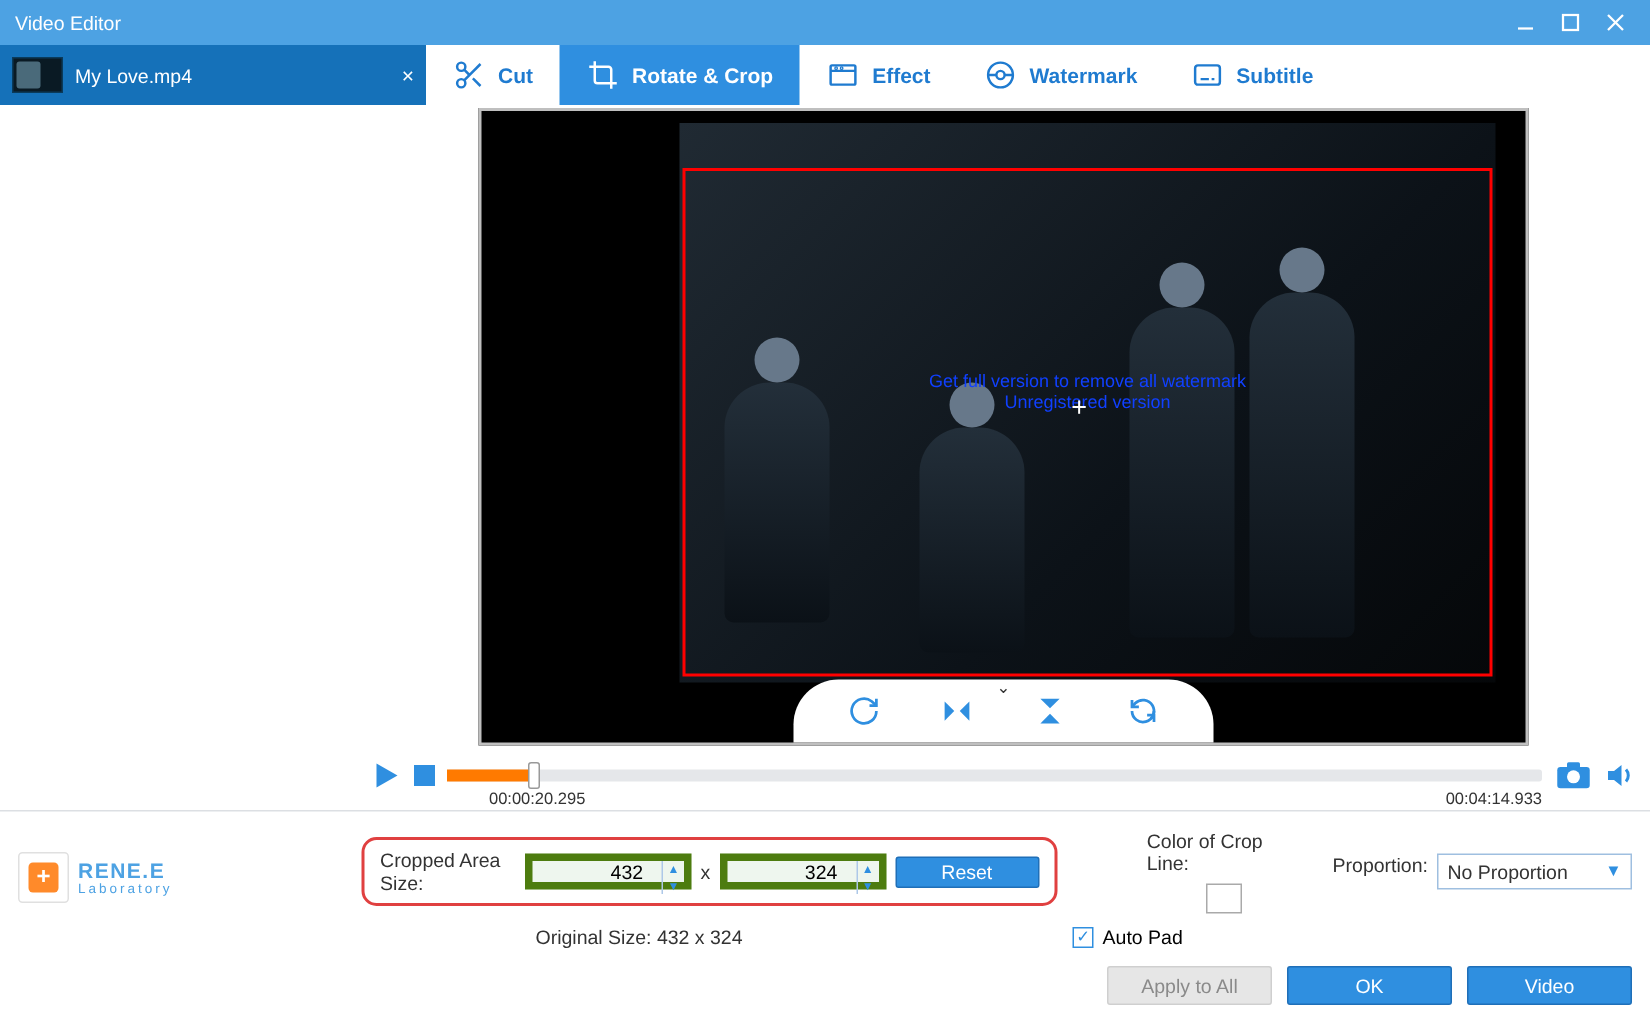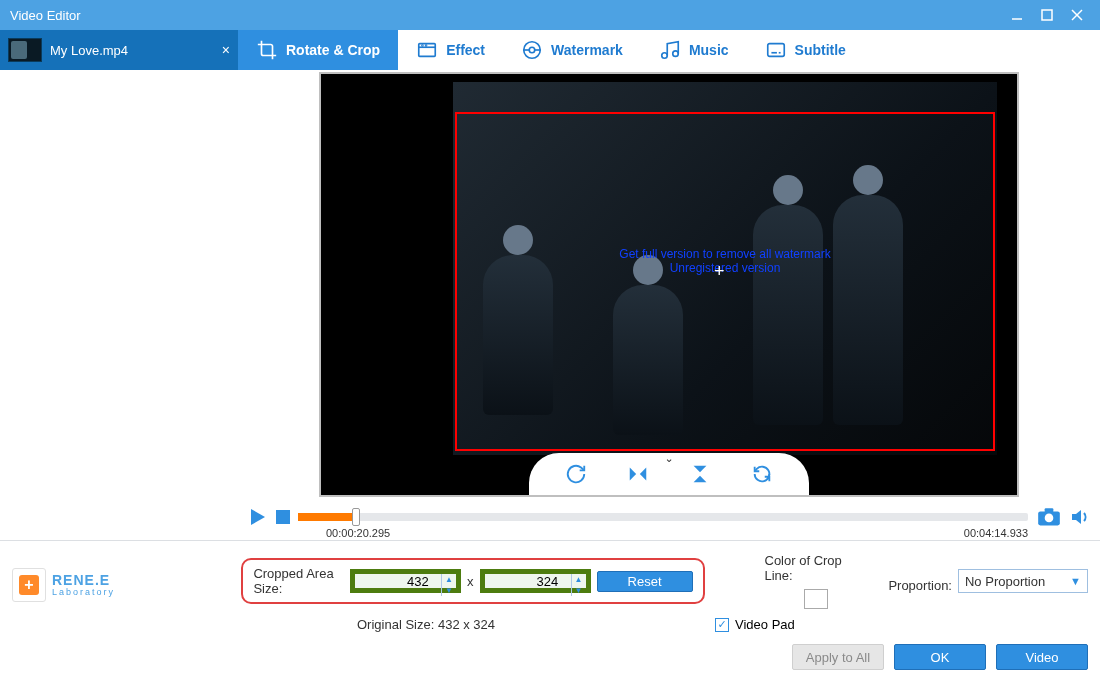--- a/index.html
+++ b/index.html
@@ -7,21 +7,21 @@
 
   
   .titlebar { height: 30px; background: #4da2e3; display: flex; align-items: center; justify-content: space-between; color: #fff; padding: 0 8px 0 10px; }
   .titlebar .title { font-size: 13px; }
   .winbtns { display: flex; gap: 0; }
   .winbtn { width: 30px; height: 18px; display:flex; align-items:center; justify-content:center; cursor:pointer; color:#fff; }
   .winbtn svg { width:14px; height:14px; stroke:#fff; fill:none; stroke-width:1.5; }
 
   
   .topbar { height: 40px; background:#fff; display:flex; align-items:stretch; border-bottom:0; }
-  .filetab { width: 238px; background:#1571b9; color:#fff; display:flex; align-items:center; padding:0 8px; font-size:13px; position:relative; }
+  .filetab { width: 284px; background:#1571b9; color:#fff; display:flex; align-items:center; padding:0 8px; font-size:13px; position:relative; }
   .filetab .thumb { width:34px; height:24px; background:#0a1a24; margin-right:8px; border:1px solid #0a3a5a; position:relative; overflow:hidden; }
   .filetab .thumb::after{content:"";position:absolute;inset:2px 14px 2px 2px;background:#4a6a7a;border-radius:2px;}
   .filetab .close { position:absolute; right:8px; top:50%; transform:translateY(-50%); color:#fff; font-size:14px; cursor:pointer; }
 
   .toolbar { flex:1; display:flex; align-items:stretch; background:#fff; }
   .ttab { display:flex; align-items:center; gap:8px; padding:0 18px; cursor:pointer; color:#1f7bd0; font-size:14px; font-weight:600; }
   .ttab.active { background:#2f8fe0; color:#fff; }
   .ttab .icon { width:22px; height:22px; display:inline-flex; align-items:center; justify-content:center; }
   .ttab .icon svg { stroke:#1f7bd0; fill:none; stroke-width:1.8; }
   .ttab.active .icon svg { stroke:#fff; }
@@ -80,31 +80,31 @@
   .cropgroup { border:2px solid #e04040; border-radius:10px; padding:6px 10px; display:flex; align-items:center; gap:6px; margin-left:39px;}
   .lbl { font-size:13px; color:#333; }
   .spin { display:flex; align-items:flex-start; border:5px solid #4d7c0f; background:#eef6ee; height:24px;padding-left:48px; }
   .spin input { width:38px; border:none; background:transparent; text-align:left; padding-left:4px; font-size:13px; outline:none;}
   .spin .arrows{ display:flex; flex-direction:column; border-left:1px solid #adc8e8;}
   .spin .arrows span{ width:14px;height:11px;display:flex;align-items:center;justify-content:center;font-size:8px;color:#2f8fe0;cursor:pointer;}
   .btn { background:#2f8fe0; color:#fff; border:1px solid #1f6fb8; padding:2px 30px; font-size:13px; cursor:pointer; border-radius:2px;}
 
   .colorline{ display:flex;align-items:center;gap:6px; margin-left:60px;flex-direction:column;}
   .swatch{width:24px;height:20px;border:1px solid #aaa;background:#fff;cursor:pointer;}
-  .proportion{ display:flex;align-items:flex-end;gap:6px; margin-left:20px;}
+  .proportion{ display:flex;align-items:flex-start;gap:6px; margin-left:20px;}
   .sel{ border:1px solid #9fbfe0;height:24px;width:130px;display:flex;align-items:center;justify-content:space-between;padding:0 6px;font-size:13px;color:#333;cursor:pointer;background:#fff;}
   .sel .dd{ color:#2f8fe0; font-size:11px;}
 
   .row2{ display:flex; align-items:center; margin-top:8px;}
   .origsize{ font-size:13px; color:#333; margin-left:345px;}
   .autopad{ display:flex;align-items:center;gap:6px; margin-left:220px; font-size:13px;}
   .chk{ width:14px;height:14px;border:1px solid #2f8fe0;display:flex;align-items:center;justify-content:center;color:#2f8fe0;font-size:11px;}
 
   .btnrow{ position:absolute; bottom:10px; right:12px; display:flex; gap:10px;}
-  .bigbtn{ width:92px;height:26px;display:flex;align-items:center;justify-content:center;font-size:13px;border-radius:2px;cursor:pointer;}
+  .bigbtn{ width:110px;height:26px;display:flex;align-items:center;justify-content:center;font-size:13px;border-radius:2px;cursor:pointer;}
   .bigbtn.apply{ background:#e6e6e6;color:#8a8a8a;border:1px solid #cfcfcf;}
   .bigbtn.ok, .bigbtn.cancel{ background:#2f8fe0;color:#fff;border:1px solid #1f6fb8;}
 
 </style>
 </head>
 <body>
 
 <div class="titlebar">
   <span class="title">Video Editor</span>
   <div class="winbtns">
@@ -127,20 +127,32 @@
   </div>
 </div>
 
 <div class="topbar">
   <div class="filetab">
     <div class="thumb"></div>
     <span>My Love.mp4</span>
     <span class="close">×</span>
   </div>
   <div class="toolbar">
+    <div class="ttab">
+      <span class="icon">
+          <svg viewBox="0 0 24 24">
+            <circle cx="6" cy="6" r="3"></circle>
+            <circle cx="6" cy="18" r="3"></circle>
+            <line x1="20" y1="4" x2="8.12" y2="15.88"></line>
+            <line x1="14.47" y1="14.48" x2="20" y2="20"></line>
+            <line x1="8.12" y1="8.12" x2="12" y2="12"></line>
+          </svg>
+        </span>
+      <span>Cut</span>
+    </div>
     <div class="ttab active">
       <span class="icon">
           <svg viewBox="0 0 24 24">
             <path d="M6 2v14a2 2 0 0 0 2 2h14"></path>
             <path d="M18 22V8a2 2 0 0 0-2-2H2"></path>
           </svg>
         </span>
       <span>Rotate &amp; Crop</span>
     </div>
     <div class="ttab">
@@ -157,30 +169,20 @@
     <div class="ttab">
       <span class="icon">
           <svg viewBox="0 0 24 24">
             <circle cx="12" cy="12" r="9"></circle>
             <circle cx="12" cy="12" r="3"></circle>
             <line x1="3" y1="12" x2="9" y2="12"></line>
             <line x1="15" y1="12" x2="21" y2="12"></line>
           </svg>
         </span>
       <span>Watermark</span>
-    </div>
-    <div class="ttab">
-      <span class="icon">
-          <svg viewBox="0 0 24 24">
-            <path d="M9 18V5l12-2v13"></path>
-            <circle cx="6" cy="18" r="3"></circle>
-            <circle cx="18" cy="16" r="3"></circle>
-          </svg>
-        </span>
-      <span>Music</span>
     </div>
     <div class="ttab">
       <span class="icon">
           <svg viewBox="0 0 24 24">
             <rect x="3" y="5" width="18" height="14" rx="2"></rect>
             <line x1="7" y1="15" x2="13" y2="15"></line>
             <line x1="15" y1="15" x2="17" y2="15"></line>
           </svg>
         </span>
       <span>Subtitle</span>
@@ -308,21 +310,21 @@
         <span>No Proportion</span>
         <span class="dd">▼</span>
       </div>
     </div>
   </div>
 
   <div class="row2">
     <span class="origsize">Original Size: 432 x 324</span>
     <div class="autopad">
       <div class="chk">✓</div>
-      <span>Video Pad</span>
+      <span>Auto Pad</span>
     </div>
   </div>
 </div>
 
 <div class="btnrow">
   <div class="bigbtn apply">Apply to All</div>
   <div class="bigbtn ok">OK</div>
   <div class="bigbtn cancel">Video</div>
 </div>
 

